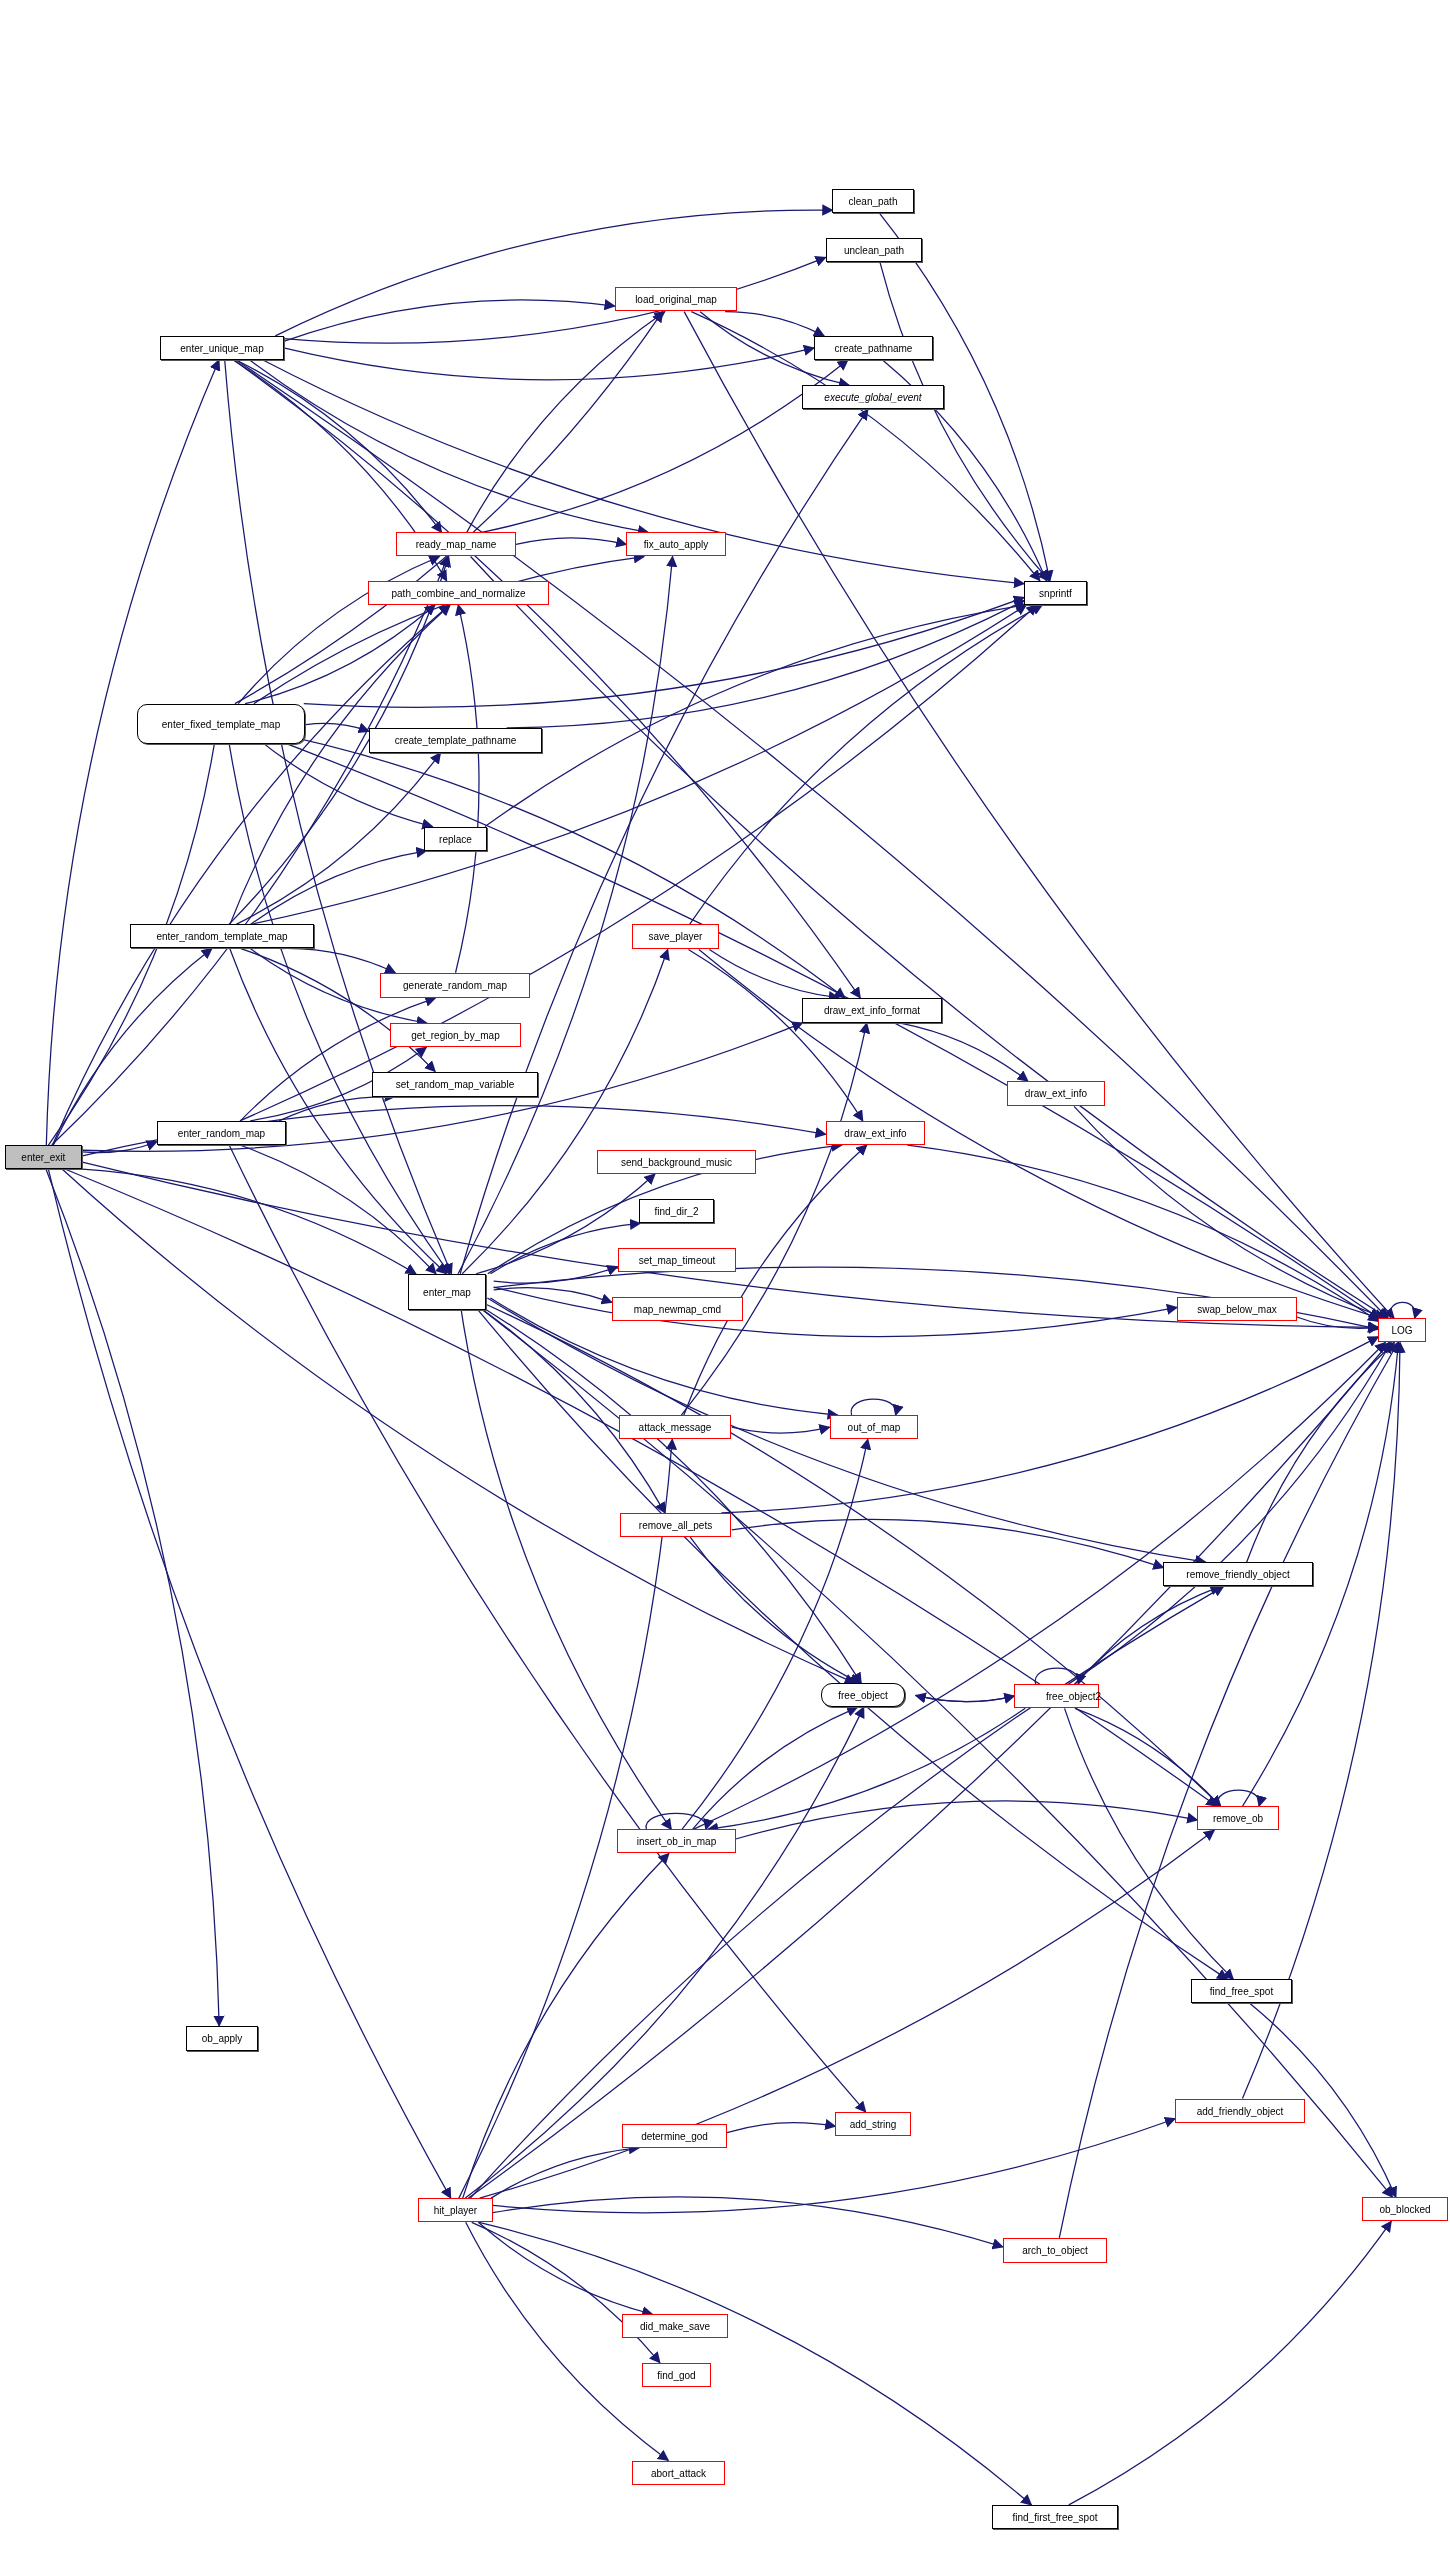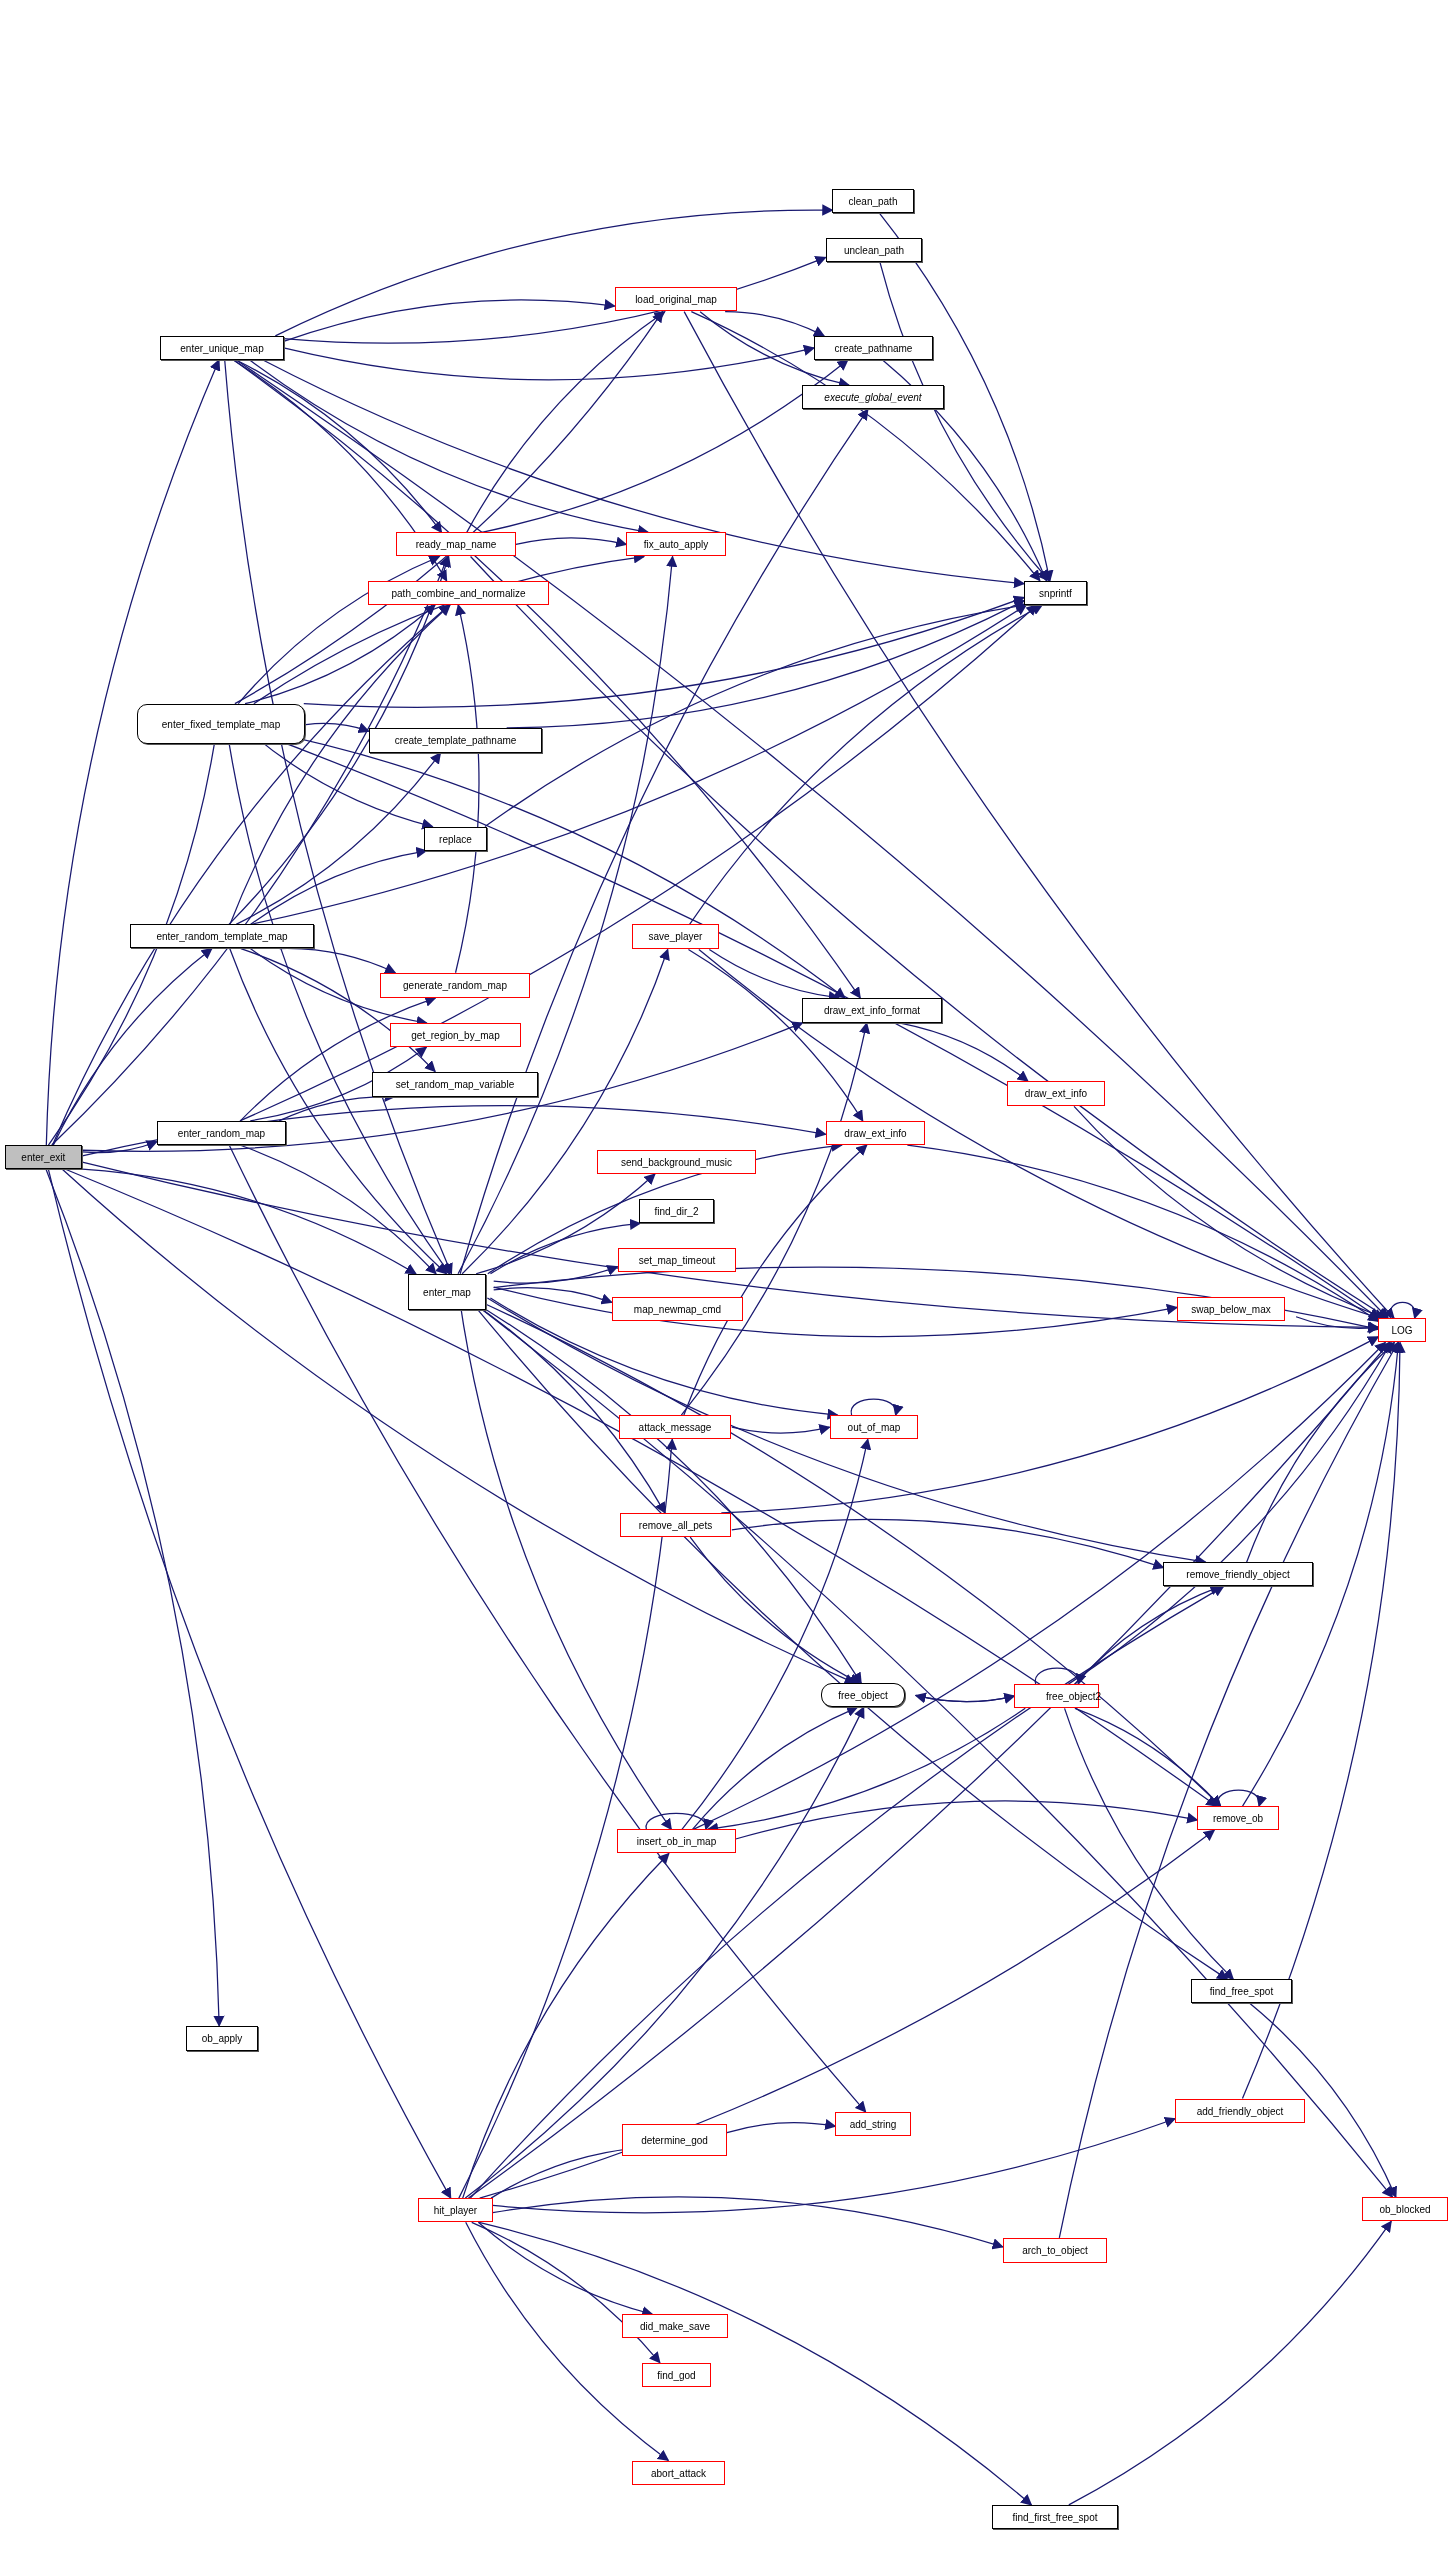--- a/index.html
+++ b/index.html
@@ -185,32 +185,32 @@
   <div class="node red" style="left:380px;top:973px;width:150px;height:25px;">generate_random_map</div>
   <div class="node" style="left:802px;top:998px;width:140px;height:25px;">draw_ext_info_format</div>
   <div class="node red" style="left:390px;top:1023px;width:131px;height:24px;">get_region_by_map</div>
   <div class="node" style="left:372px;top:1072px;width:166px;height:25px;">set_random_map_variable</div>
   <div class="node red" style="left:1007px;top:1081px;width:98px;height:25px;">draw_ext_info</div>
   <div class="node red" style="left:826px;top:1121px;width:99px;height:24px;">draw_ext_info</div>
   <div class="node red" style="left:597px;top:1150px;width:159px;height:24px;">send_background_music</div>
   <div class="node" style="left:639px;top:1199px;width:75px;height:24px;">find_dir_2</div>
   <div class="node red" style="left:618px;top:1248px;width:118px;height:24px;">set_map_timeout</div>
   <div class="node red" style="left:612px;top:1297px;width:131px;height:24px;">map_newmap_cmd</div>
-  <div class="node red" style="left:1177px;top:1297px;width:108px;height:24px;">swap_below_max</div>
+  <div class="node red" style="left:1177px;top:1297px;width:120px;height:24px;">swap_below_max</div>
   <div class="node red" style="left:1378px;top:1318px;width:48px;height:24px;">LOG</div>
   <div class="node red" style="left:619px;top:1415px;width:112px;height:24px;">attack_message</div>
   <div class="node red" style="left:830px;top:1415px;width:88px;height:24px;">out_of_map</div>
   <div class="node red" style="left:620px;top:1513px;width:111px;height:24px;">remove_all_pets</div>
   <div class="node" style="left:1163px;top:1562px;width:150px;height:24px;">remove_friendly_object</div>
   <div class="node" style="left:821px;top:1683px;width:84px;height:24px;border-radius:11px;">free_object</div>
   <div class="node red" style="left:1014px;top:1684px;width:85px;height:24px;padding-left:34px;">free_object2</div>
   <div class="node red" style="left:617px;top:1829px;width:119px;height:24px;">insert_ob_in_map</div>
   <div class="node red" style="left:1197px;top:1806px;width:82px;height:24px;">remove_ob</div>
   <div class="node" style="left:1191px;top:1979px;width:101px;height:24px;">find_free_spot</div>
-  <div class="node red" style="left:622px;top:2124px;width:105px;height:32px;">determine_god</div>
+  <div class="node red" style="left:622px;top:2124px;width:105px;height:24px;">determine_god</div>
   <div class="node red" style="left:835px;top:2112px;width:76px;height:24px;">add_string</div>
   <div class="node red" style="left:1175px;top:2099px;width:130px;height:24px;">add_friendly_object</div>
   <div class="node red" style="left:1362px;top:2197px;width:86px;height:24px;">ob_blocked</div>
   <div class="node red" style="left:1003px;top:2238px;width:104px;height:25px;">arch_to_object</div>
   <div class="node red" style="left:622px;top:2314px;width:106px;height:24px;">did_make_save</div>
   <div class="node red" style="left:642px;top:2363px;width:69px;height:24px;">find_god</div>
   <div class="node red" style="left:632px;top:2461px;width:93px;height:24px;">abort_attack</div>
   <div class="node" style="left:992px;top:2505px;width:126px;height:24px;">find_first_free_spot</div>
 </div>
 

